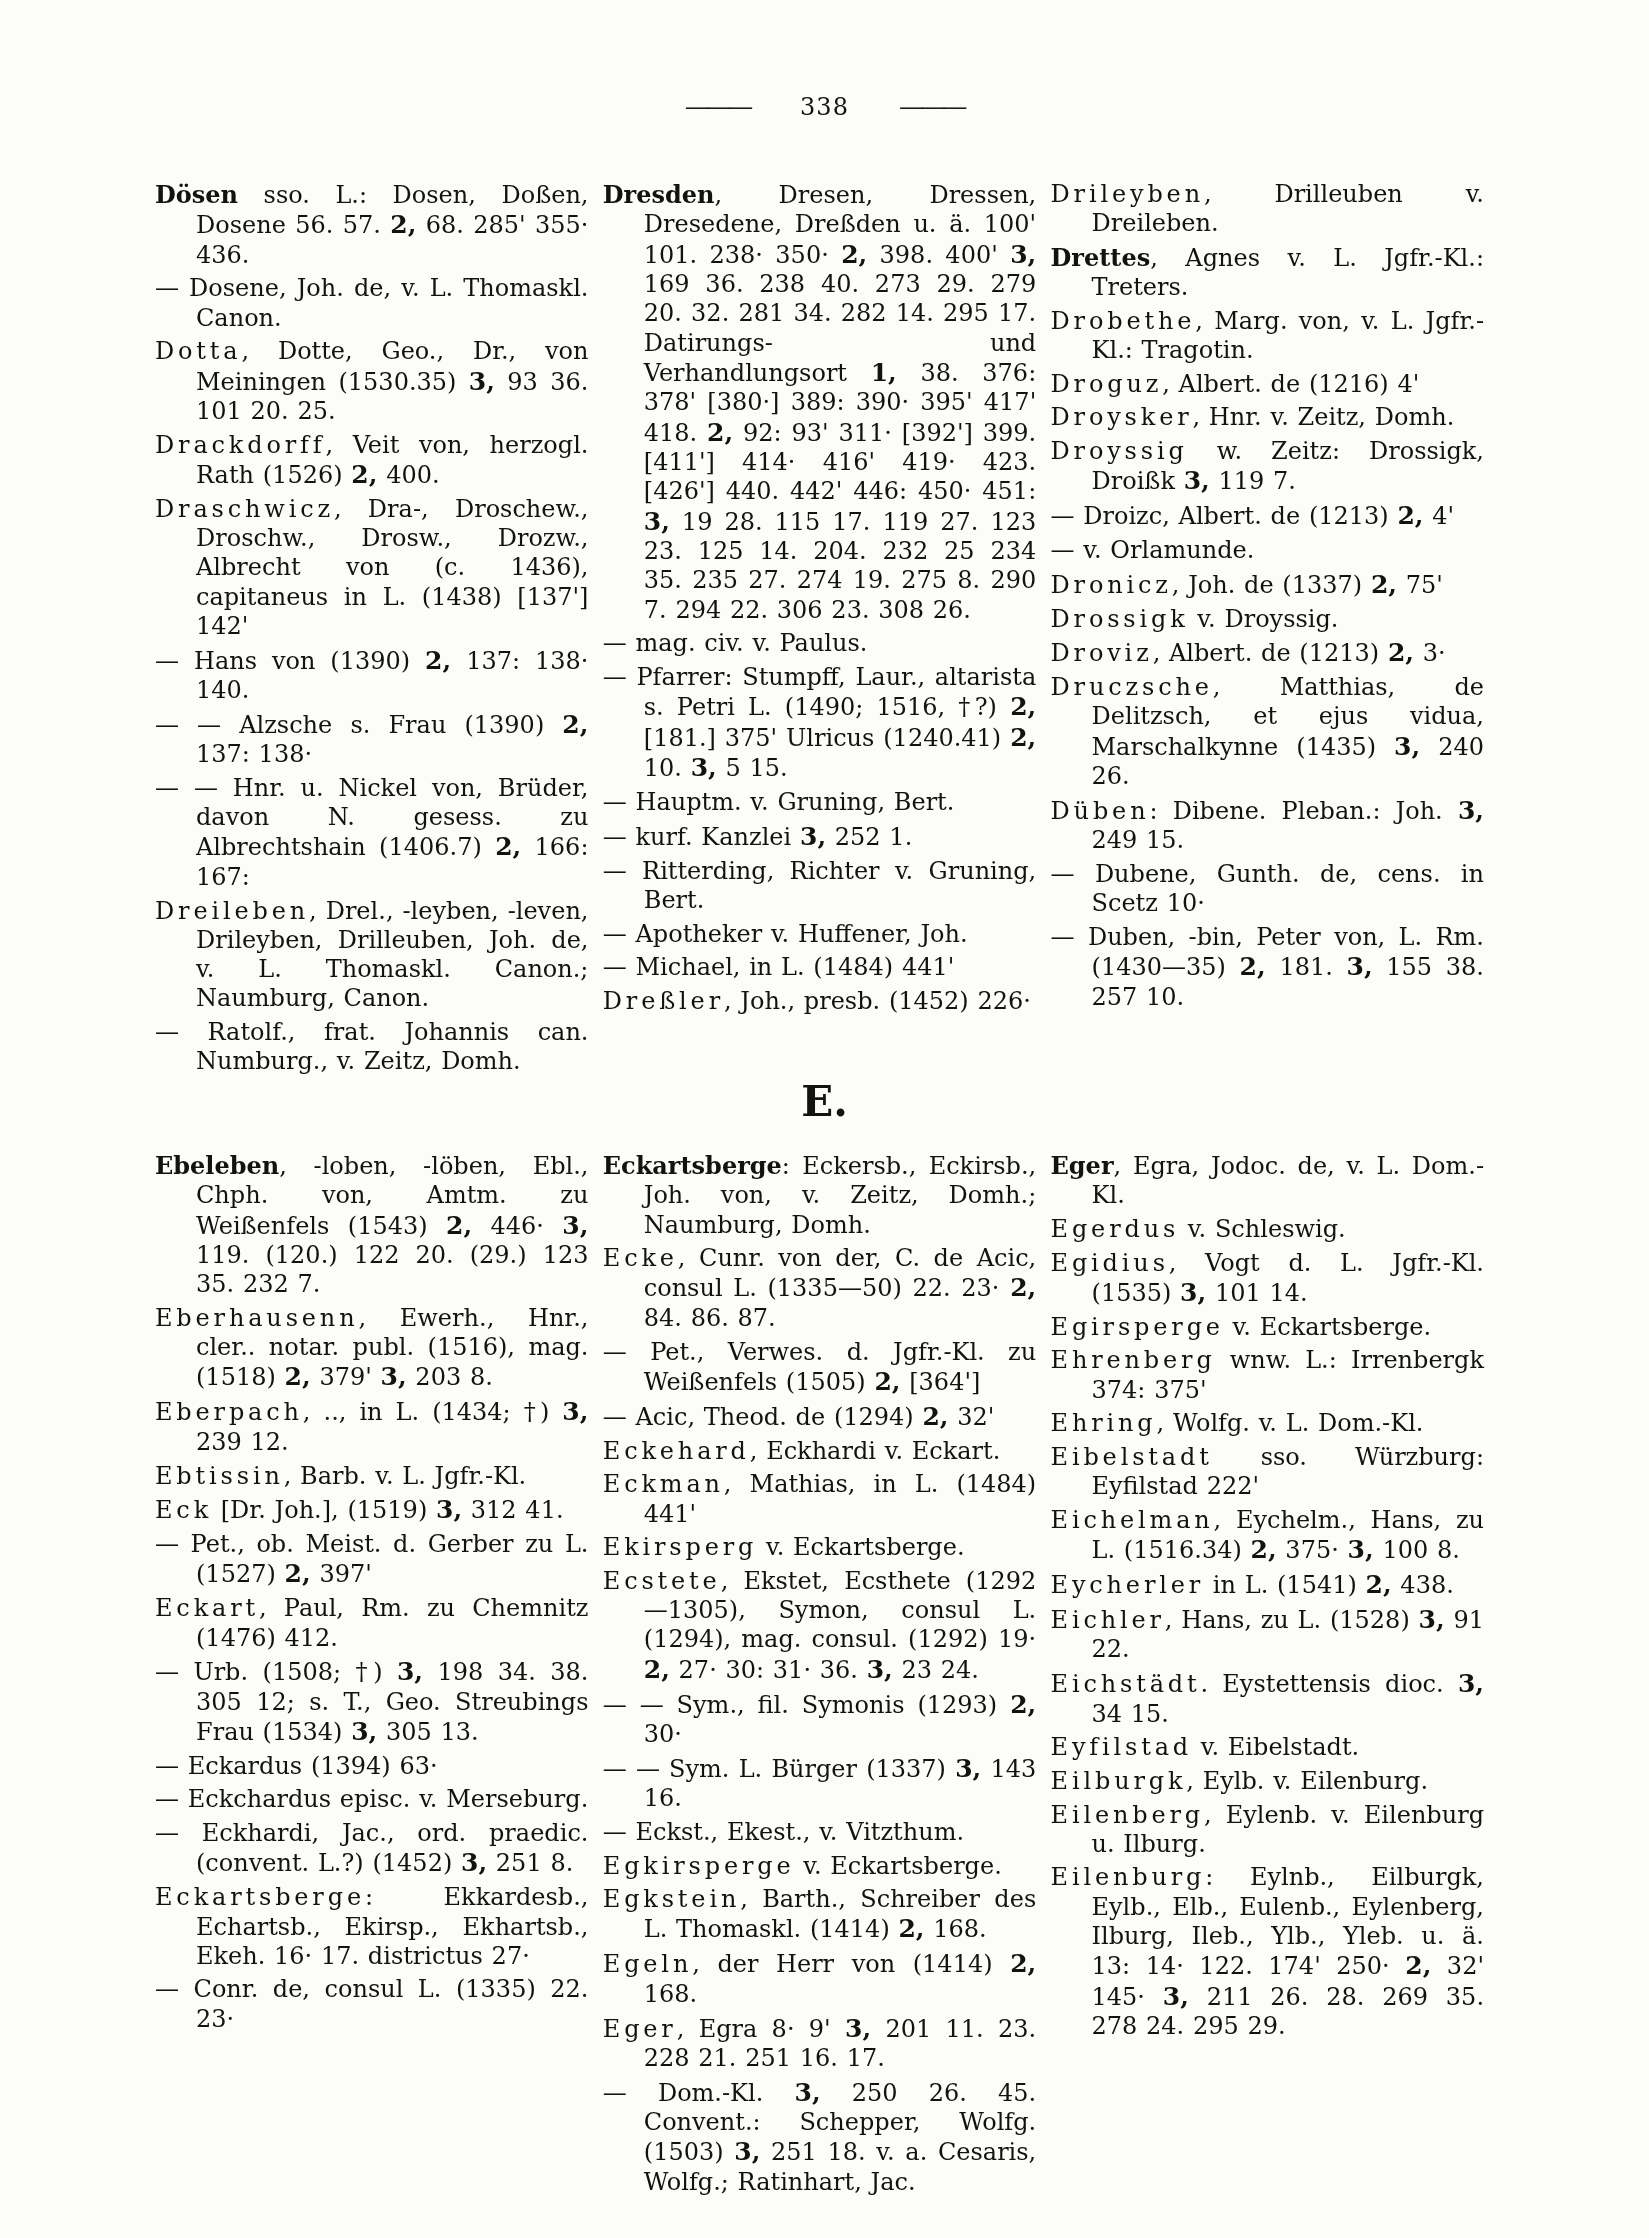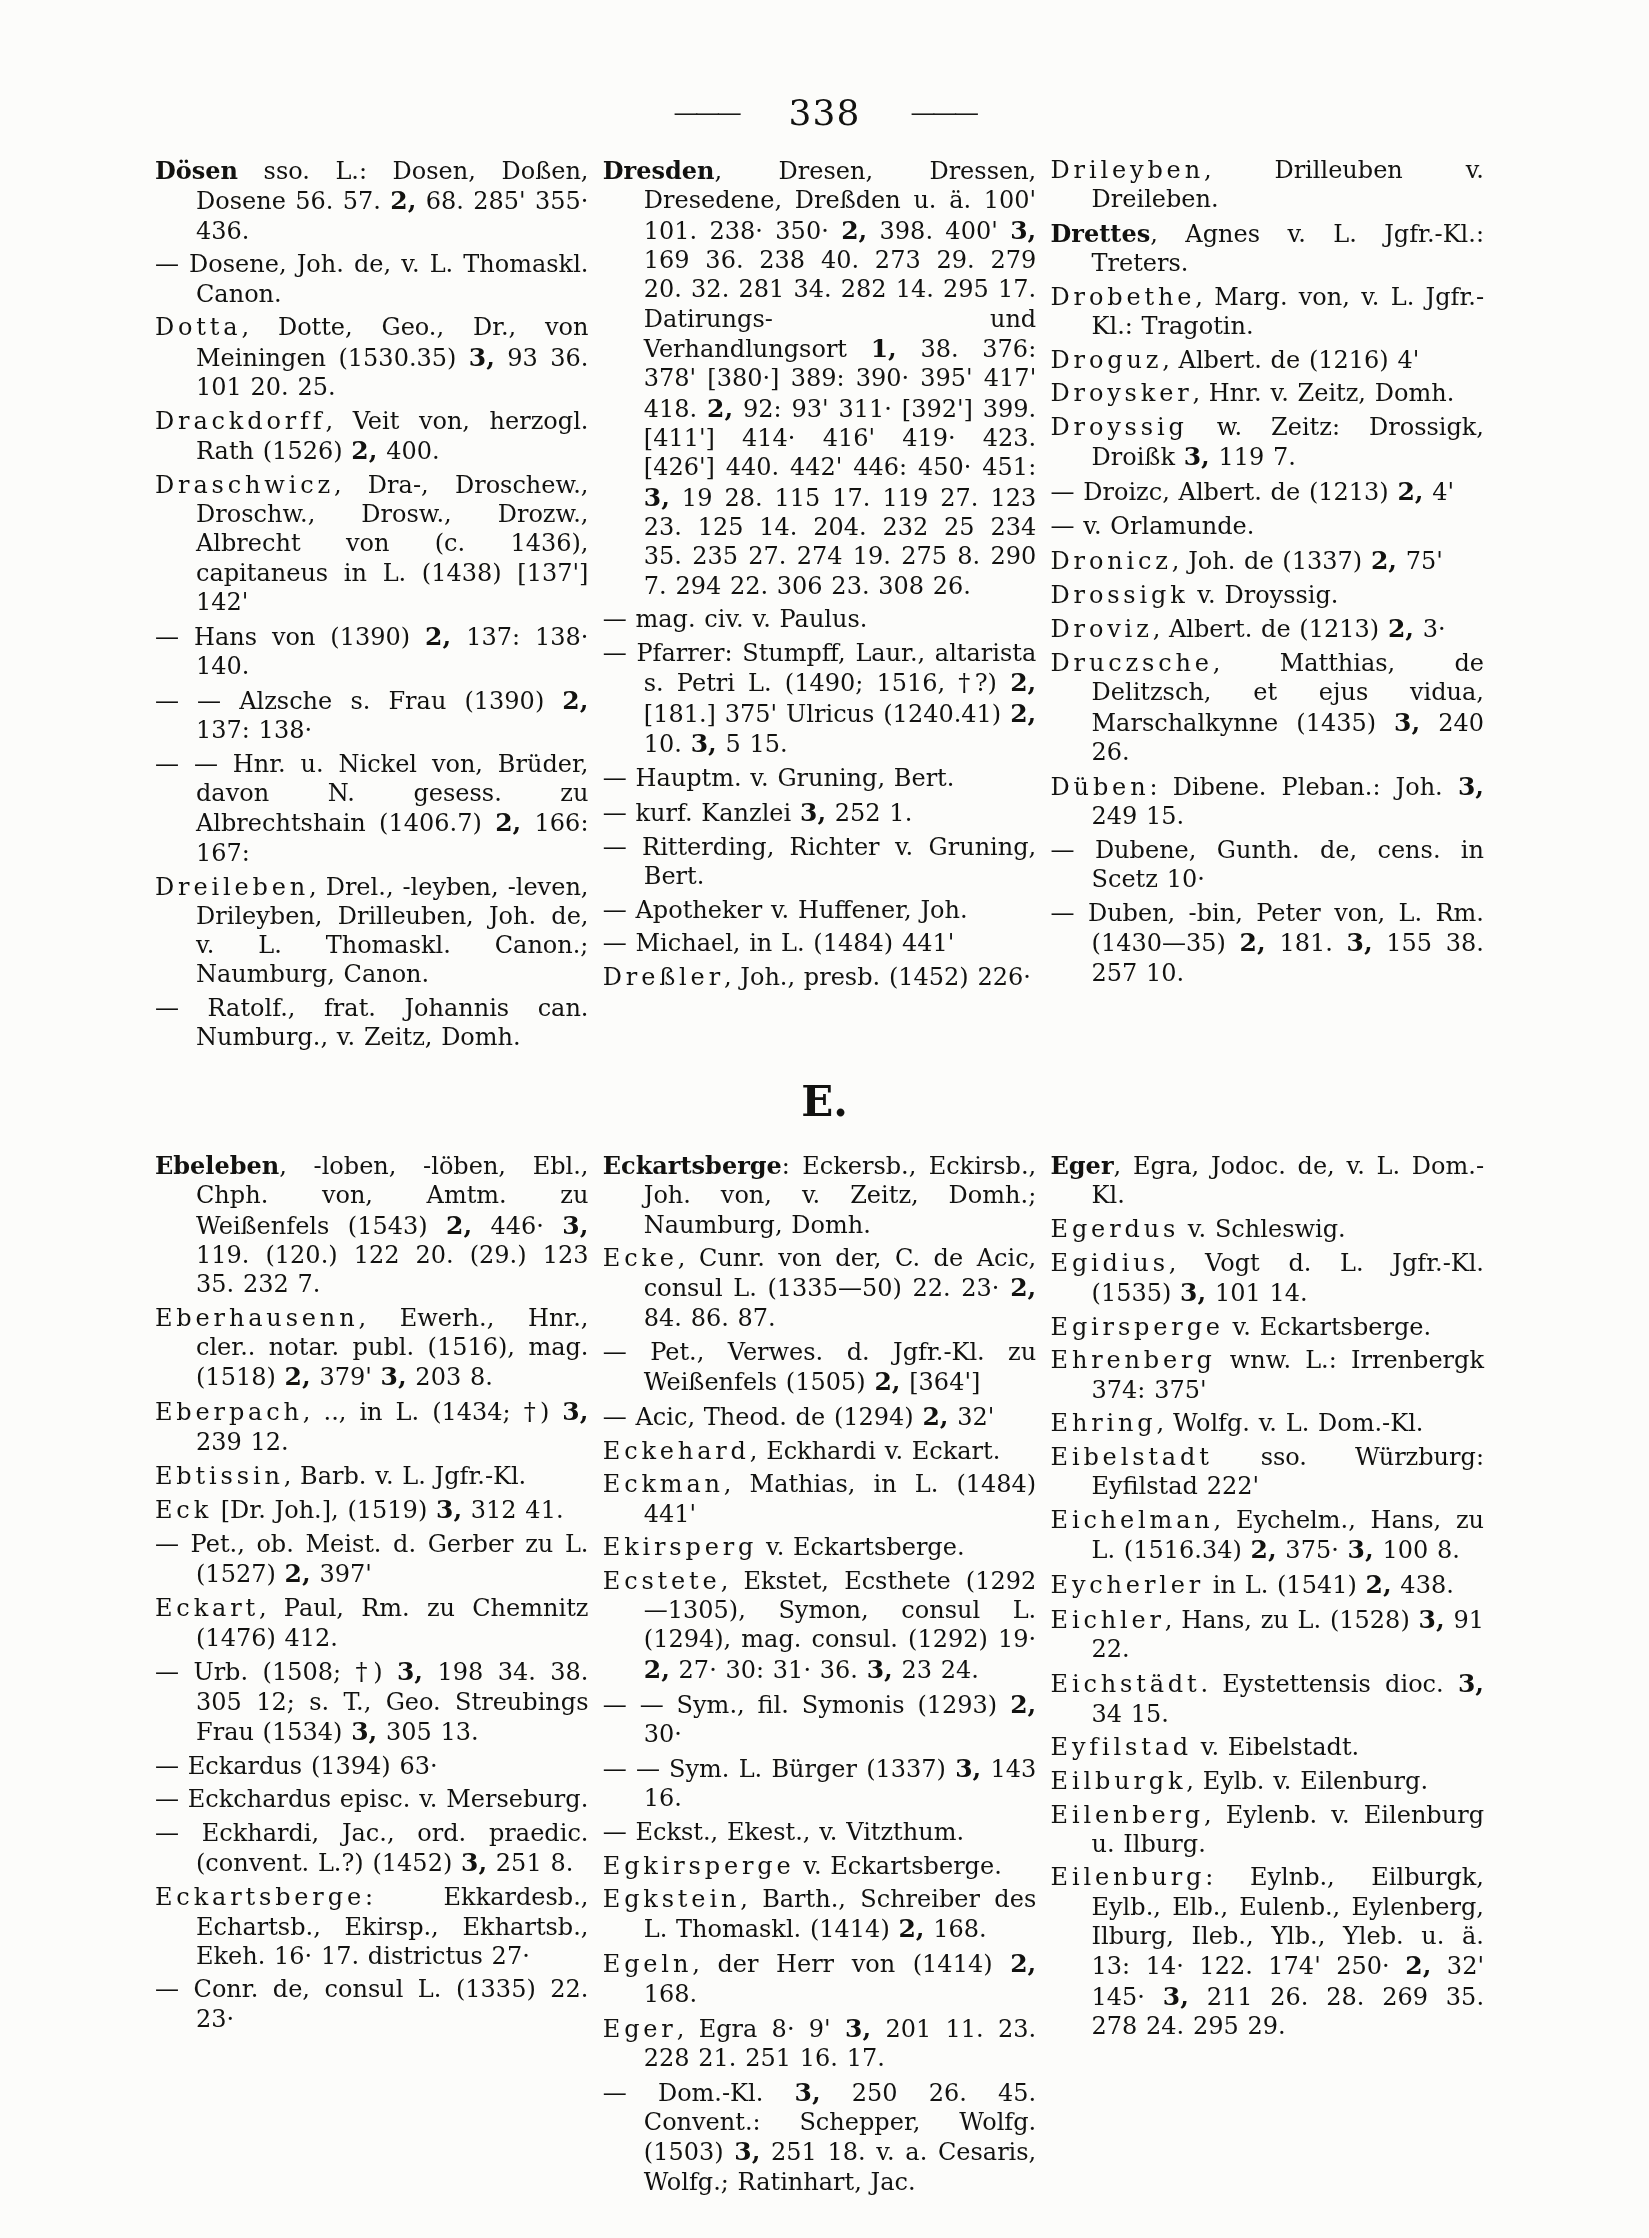--- a/index.html
+++ b/index.html
@@ -11,26 +11,26 @@
     position:relative;
     overflow:hidden;
   }
   .page{position:absolute;inset:0;}
   .page-header{
     position:absolute;top:92px;left:0;width:100%;
     text-align:center;font-size:32px;letter-spacing:1.1px;
     display:flex;justify-content:center;align-items:center;gap:50px;
   }
   .rule{font-size:25px;letter-spacing:-3.3px;color:#1a1a18;white-space:nowrap;}
-  .page-num{font-size:36px;}
+  .page-num{font-size:24px;}
   .columns{
     position:absolute;left:155px;right:165px;
     display:flex;gap:14.3px;
   }
-  .sec1{top:156px;}
+  .sec1{top:180px;}
   .sec2{top:1144px;margin-top:7px;}
   .col{flex:1 1 0;min-width:0;}
   .entry{
     margin:0 0 4.4px 0;
     font-size:24px;line-height:1.22;
     text-align:justify;
     padding-left:41px;text-indent:-41px;
     word-spacing:1.1px;
   }
   .entry b{font-weight:bold;font-size:25px;}

